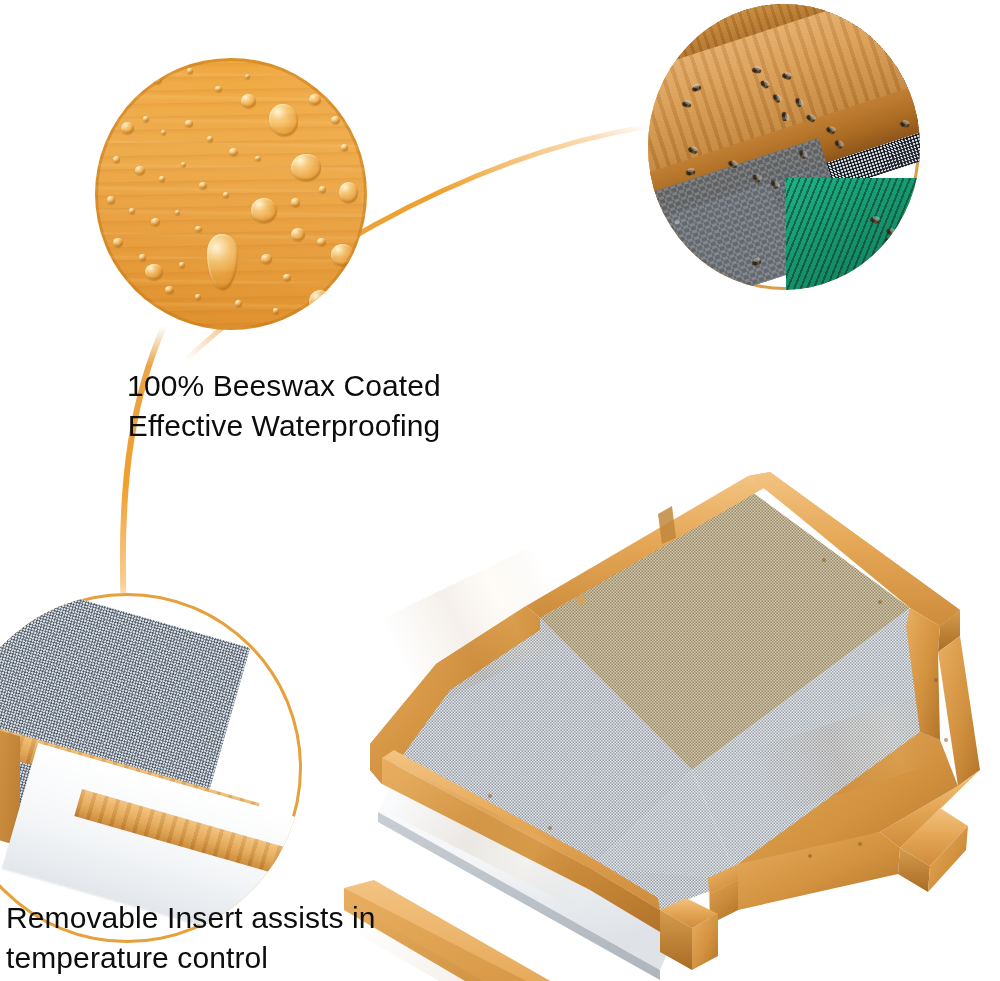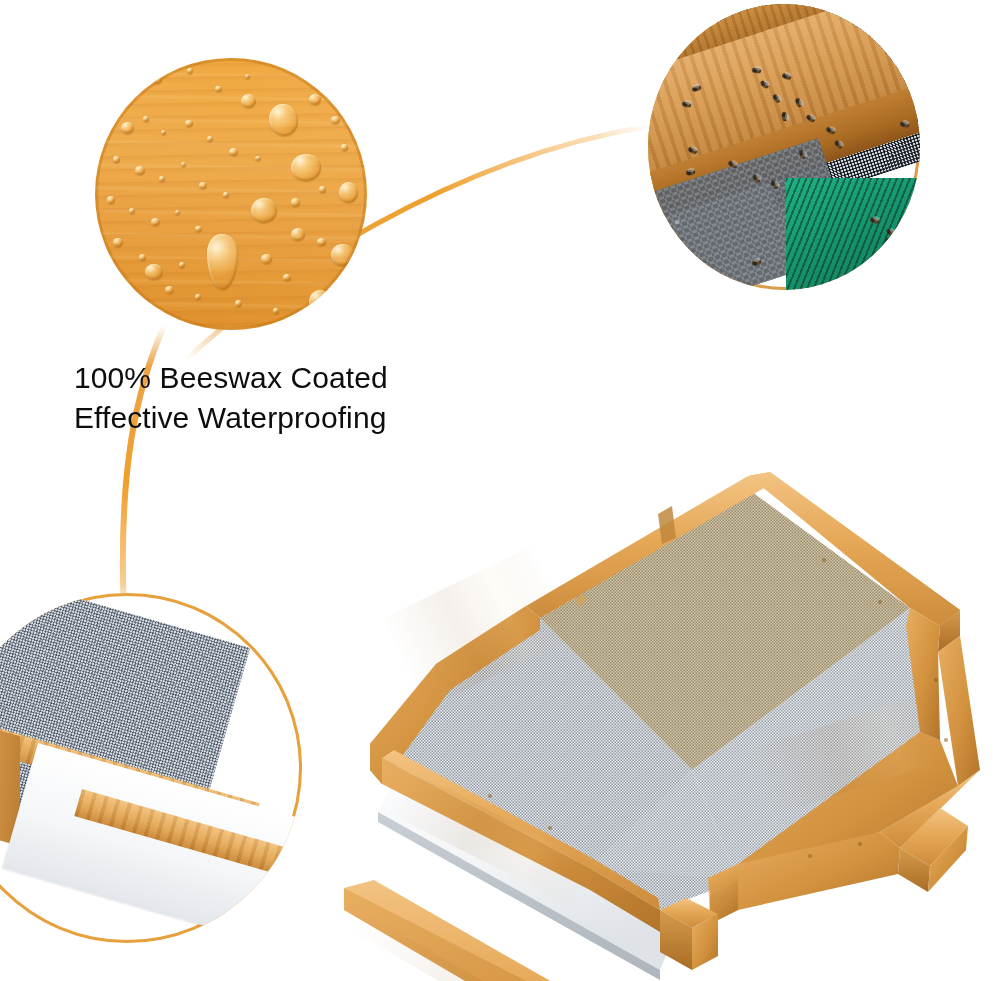--- a/index.html
+++ b/index.html
@@ -176,21 +176,21 @@
 
   
   .caption{
     position:absolute;
     color:#0d0d0d;
     font-size:30px;
     line-height:40px;
     letter-spacing:.1px;
     white-space:pre-line;
   }
-  #cap-beeswax{left:74px;top:358px;width:420px;}
+  #cap-beeswax{left:74px;top:366px;width:420px;text-align:center;}
   #cap-entrance{left:528px;top:310px;width:470px;}
   #cap-insert{left:6px;top:898px;width:450px;}
 
   
   #main-product{position:absolute;left:340px;top:440px;width:660px;height:541px;}
 </style>
 </head>
 <body>
 
 <div id="page">
@@ -442,14 +442,16 @@
       <circle cx="520" cy="404" r="2"></circle>
       <circle cx="150" cy="356" r="2"></circle>
       <circle cx="210" cy="388" r="2"></circle>
     </g>
   </svg>
 
   <div class="caption" id="cap-beeswax">100% Beeswax Coated
 Effective Waterproofing</div>
 
 
+  <div class="caption" id="cap-insert">Removable Insert assists in
+temperature control</div>
 
 </div>
 
 </body></html>

